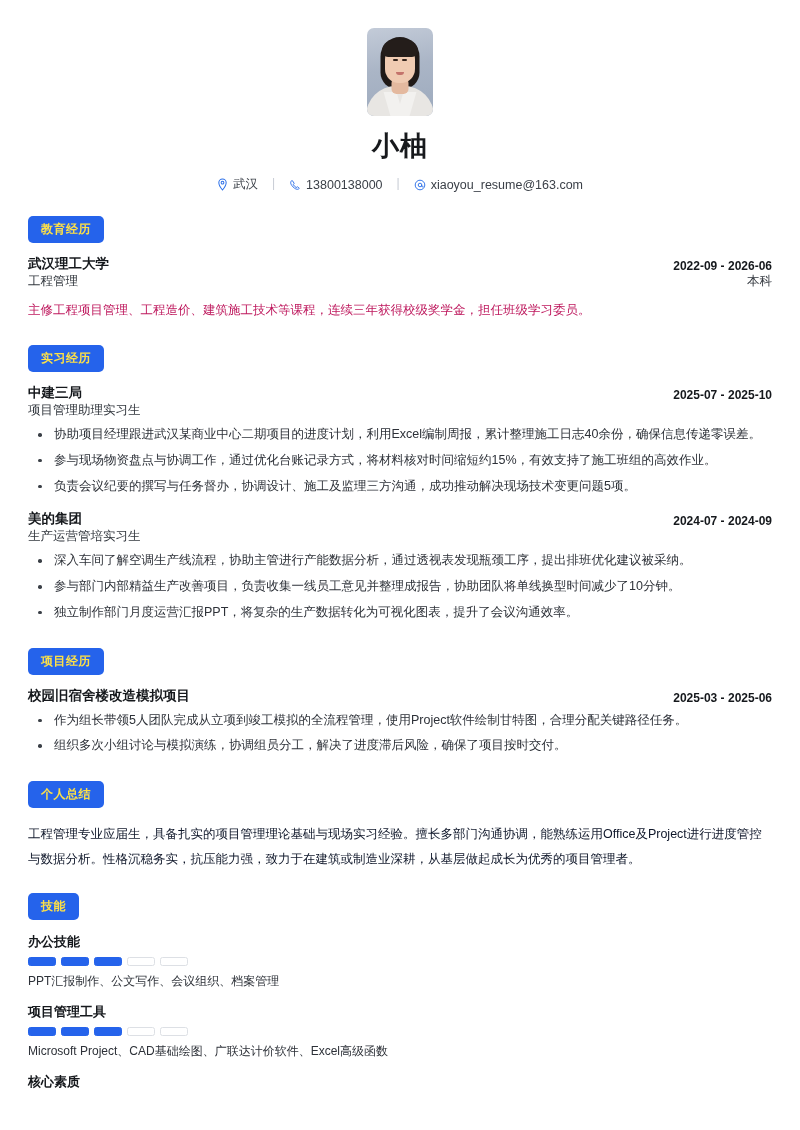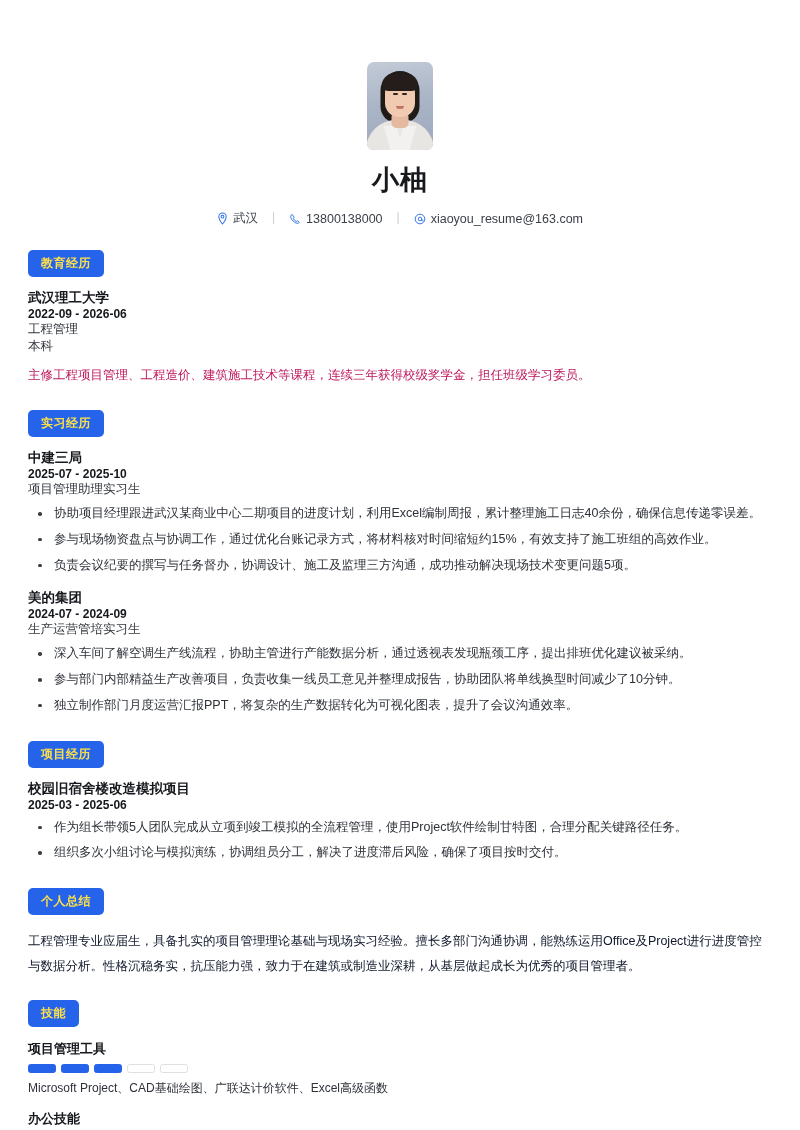--- a/index.html
+++ b/index.html
@@ -14,21 +14,21 @@
   .page {
     width: 800px;
     height: 1130px;
     padding: 0 28px;
     position: relative;
     overflow: hidden;
   }
 
   
   .header {
-    padding-top: 62px;
+    padding-top: 28px;
     text-align: center;
   }
   .photo {
     width: 66px;
     height: 88px;
     margin: 0 auto;
     border-radius: 7px;
     overflow: hidden;
     position: relative;
     background: linear-gradient(170deg, #c3cbd8 0%, #aab5c6 45%, #9daabd 100%);
@@ -110,22 +110,21 @@
     letter-spacing: 0.5px;
   }
   .section { margin-top: 23px; }
   .section.tight { margin-top: 21px; }
 
   
   .entry { margin-top: 12px; }
   .entry-row {
     display: flex;
     justify-content: space-between;
-    align-items: flex-start;
-    flex-direction: column;
+    align-items: flex-end;
   }
   .org {
     font-size: 13.5px;
     font-weight: 700;
     color: #15181c;
   }
   .date {
     font-size: 12px;
     font-weight: 700;
     color: #15181c;
@@ -324,44 +323,44 @@
 
   <div class="section">
     <span class="badge">个人总结</span>
     <div class="summary">工程管理专业应届生，具备扎实的项目管理理论基础与现场实习经验。擅长多部门沟通协调，能熟练运用Office及Project进行进度管控与数据分析。性格沉稳务实，抗压能力强，致力于在建筑或制造业深耕，从基层做起成长为优秀的项目管理者。</div>
   </div>
 
   <div class="section tight">
     <span class="badge">技能</span>
 
     <div class="skill">
+      <div class="skill-name">办公技能</div>
+      <div class="bars">
+        <span class="bar on"></span>
+        <span class="bar on"></span>
+        <span class="bar on"></span>
+        <span class="bar"></span>
+        <span class="bar"></span>
+      </div>
+      <div class="skill-items">PPT汇报制作、公文写作、会议组织、档案管理</div>
+    </div>
+
+    <div class="skill">
       <div class="skill-name">项目管理工具</div>
       <div class="bars">
         <span class="bar on"></span>
         <span class="bar on"></span>
         <span class="bar on"></span>
         <span class="bar"></span>
         <span class="bar"></span>
       </div>
       <div class="skill-items">Microsoft Project、CAD基础绘图、广联达计价软件、Excel高级函数</div>
     </div>
 
     <div class="skill">
-      <div class="skill-name">办公技能</div>
-      <div class="bars">
-        <span class="bar on"></span>
-        <span class="bar on"></span>
-        <span class="bar on"></span>
-        <span class="bar"></span>
-        <span class="bar"></span>
-      </div>
-      <div class="skill-items">PPT汇报制作、公文写作、会议组织、档案管理</div>
-    </div>
-
-    <div class="skill">
       <div class="skill-name">核心素质</div>
 
     </div>
 
     
   </div>
 
 </div>
 
 </body></html>

